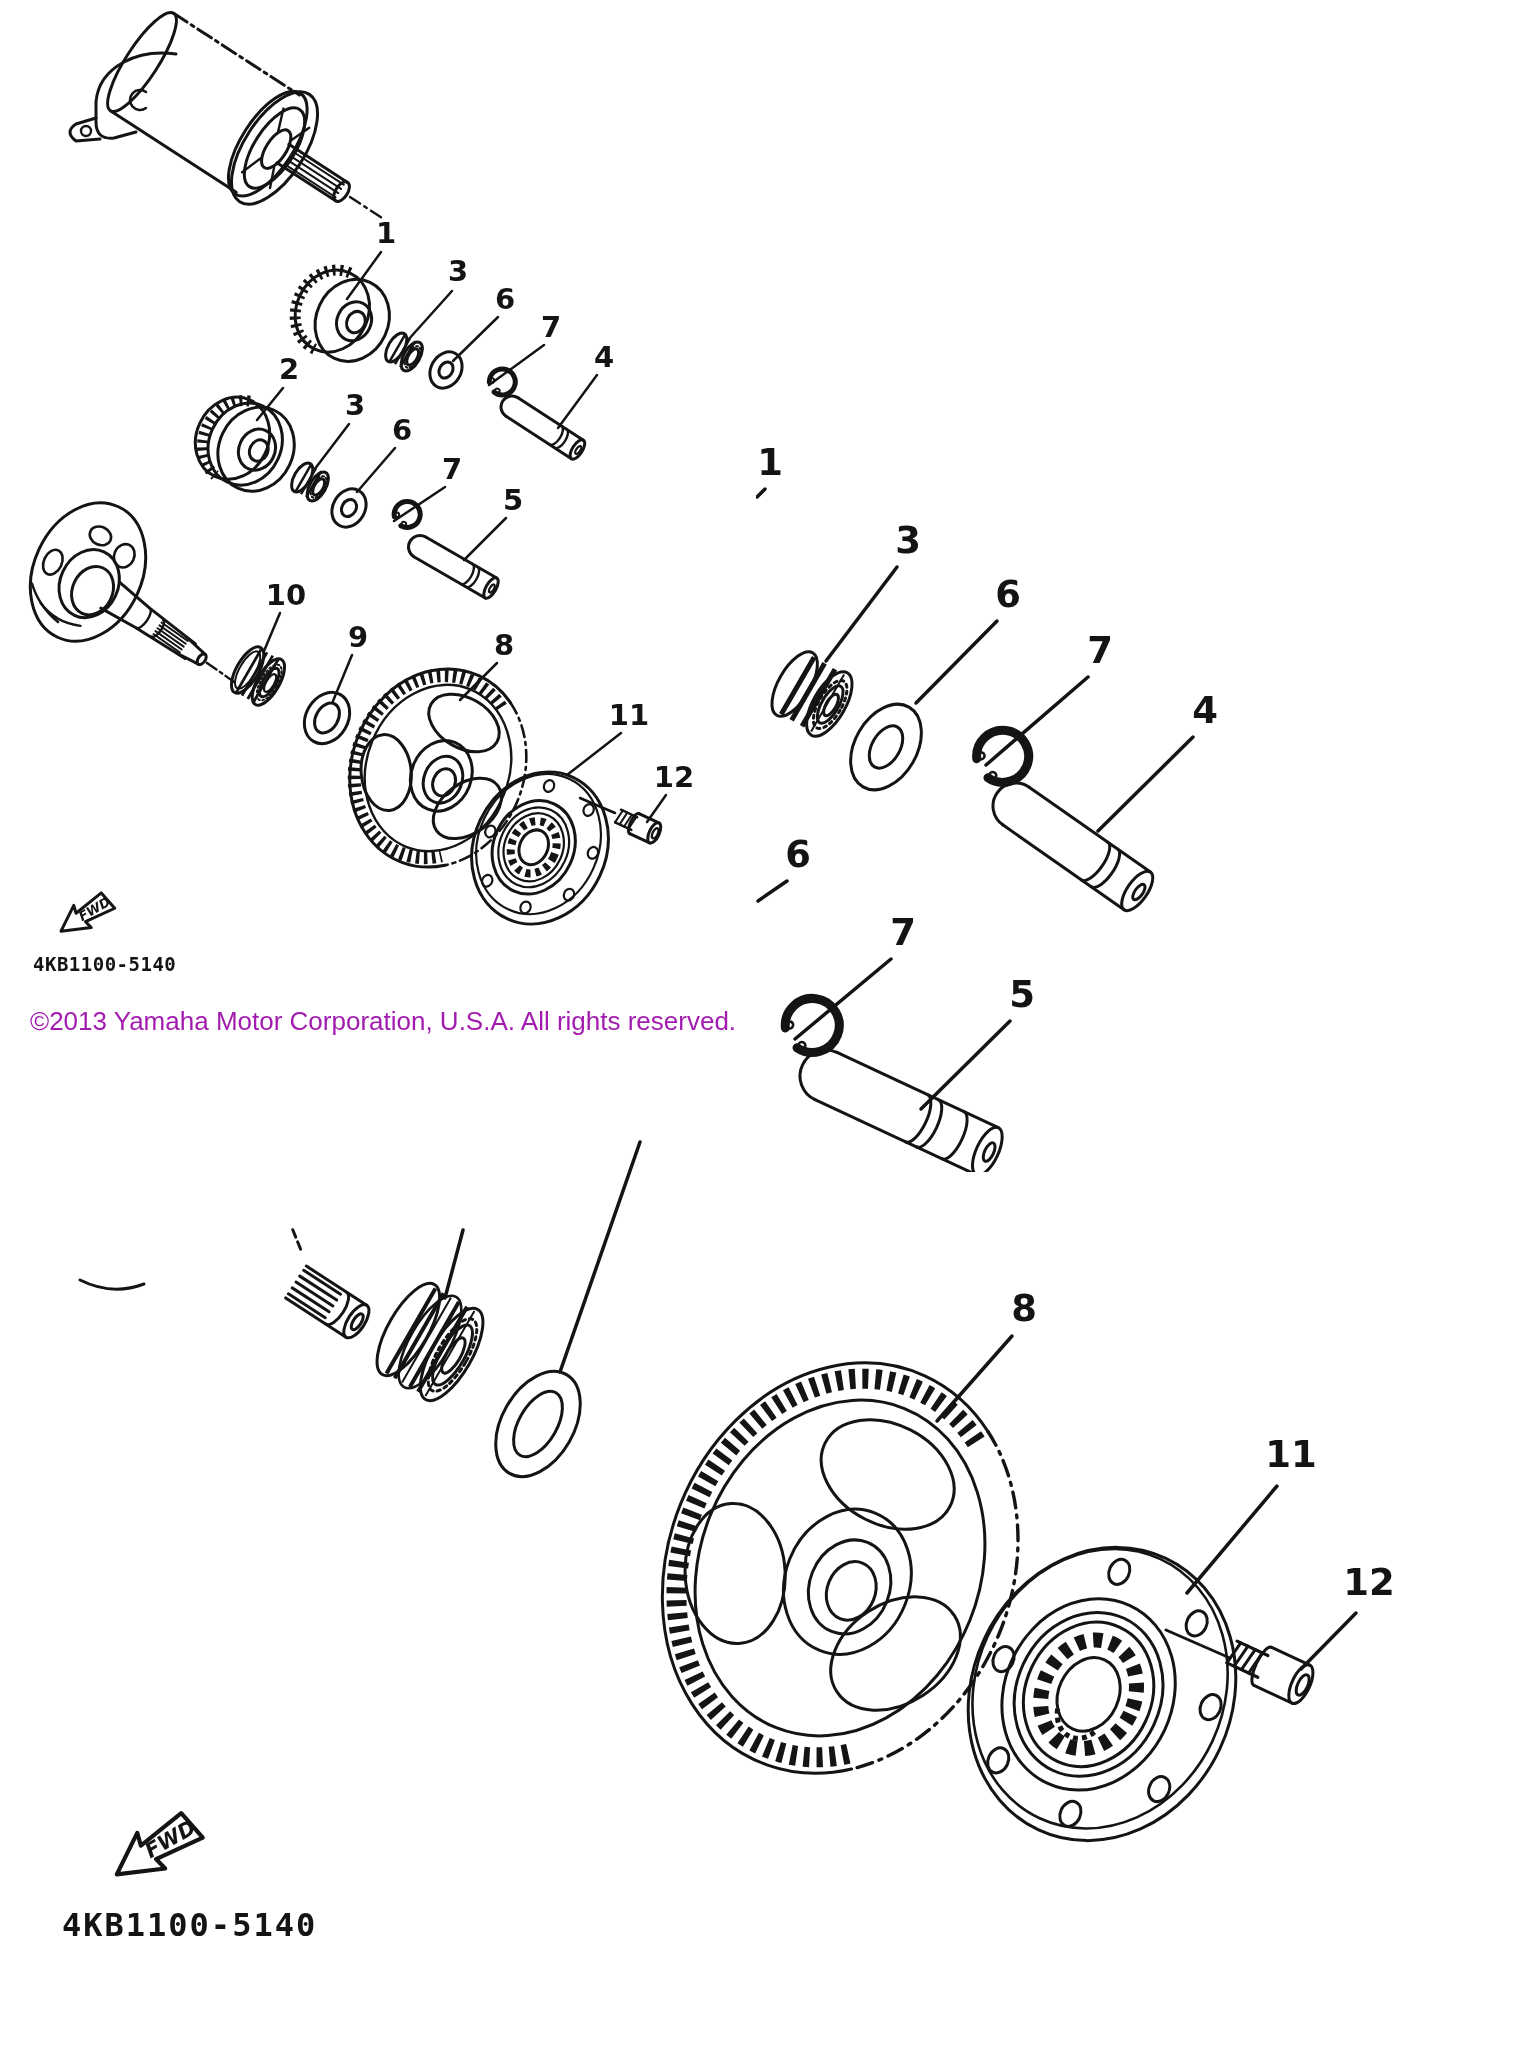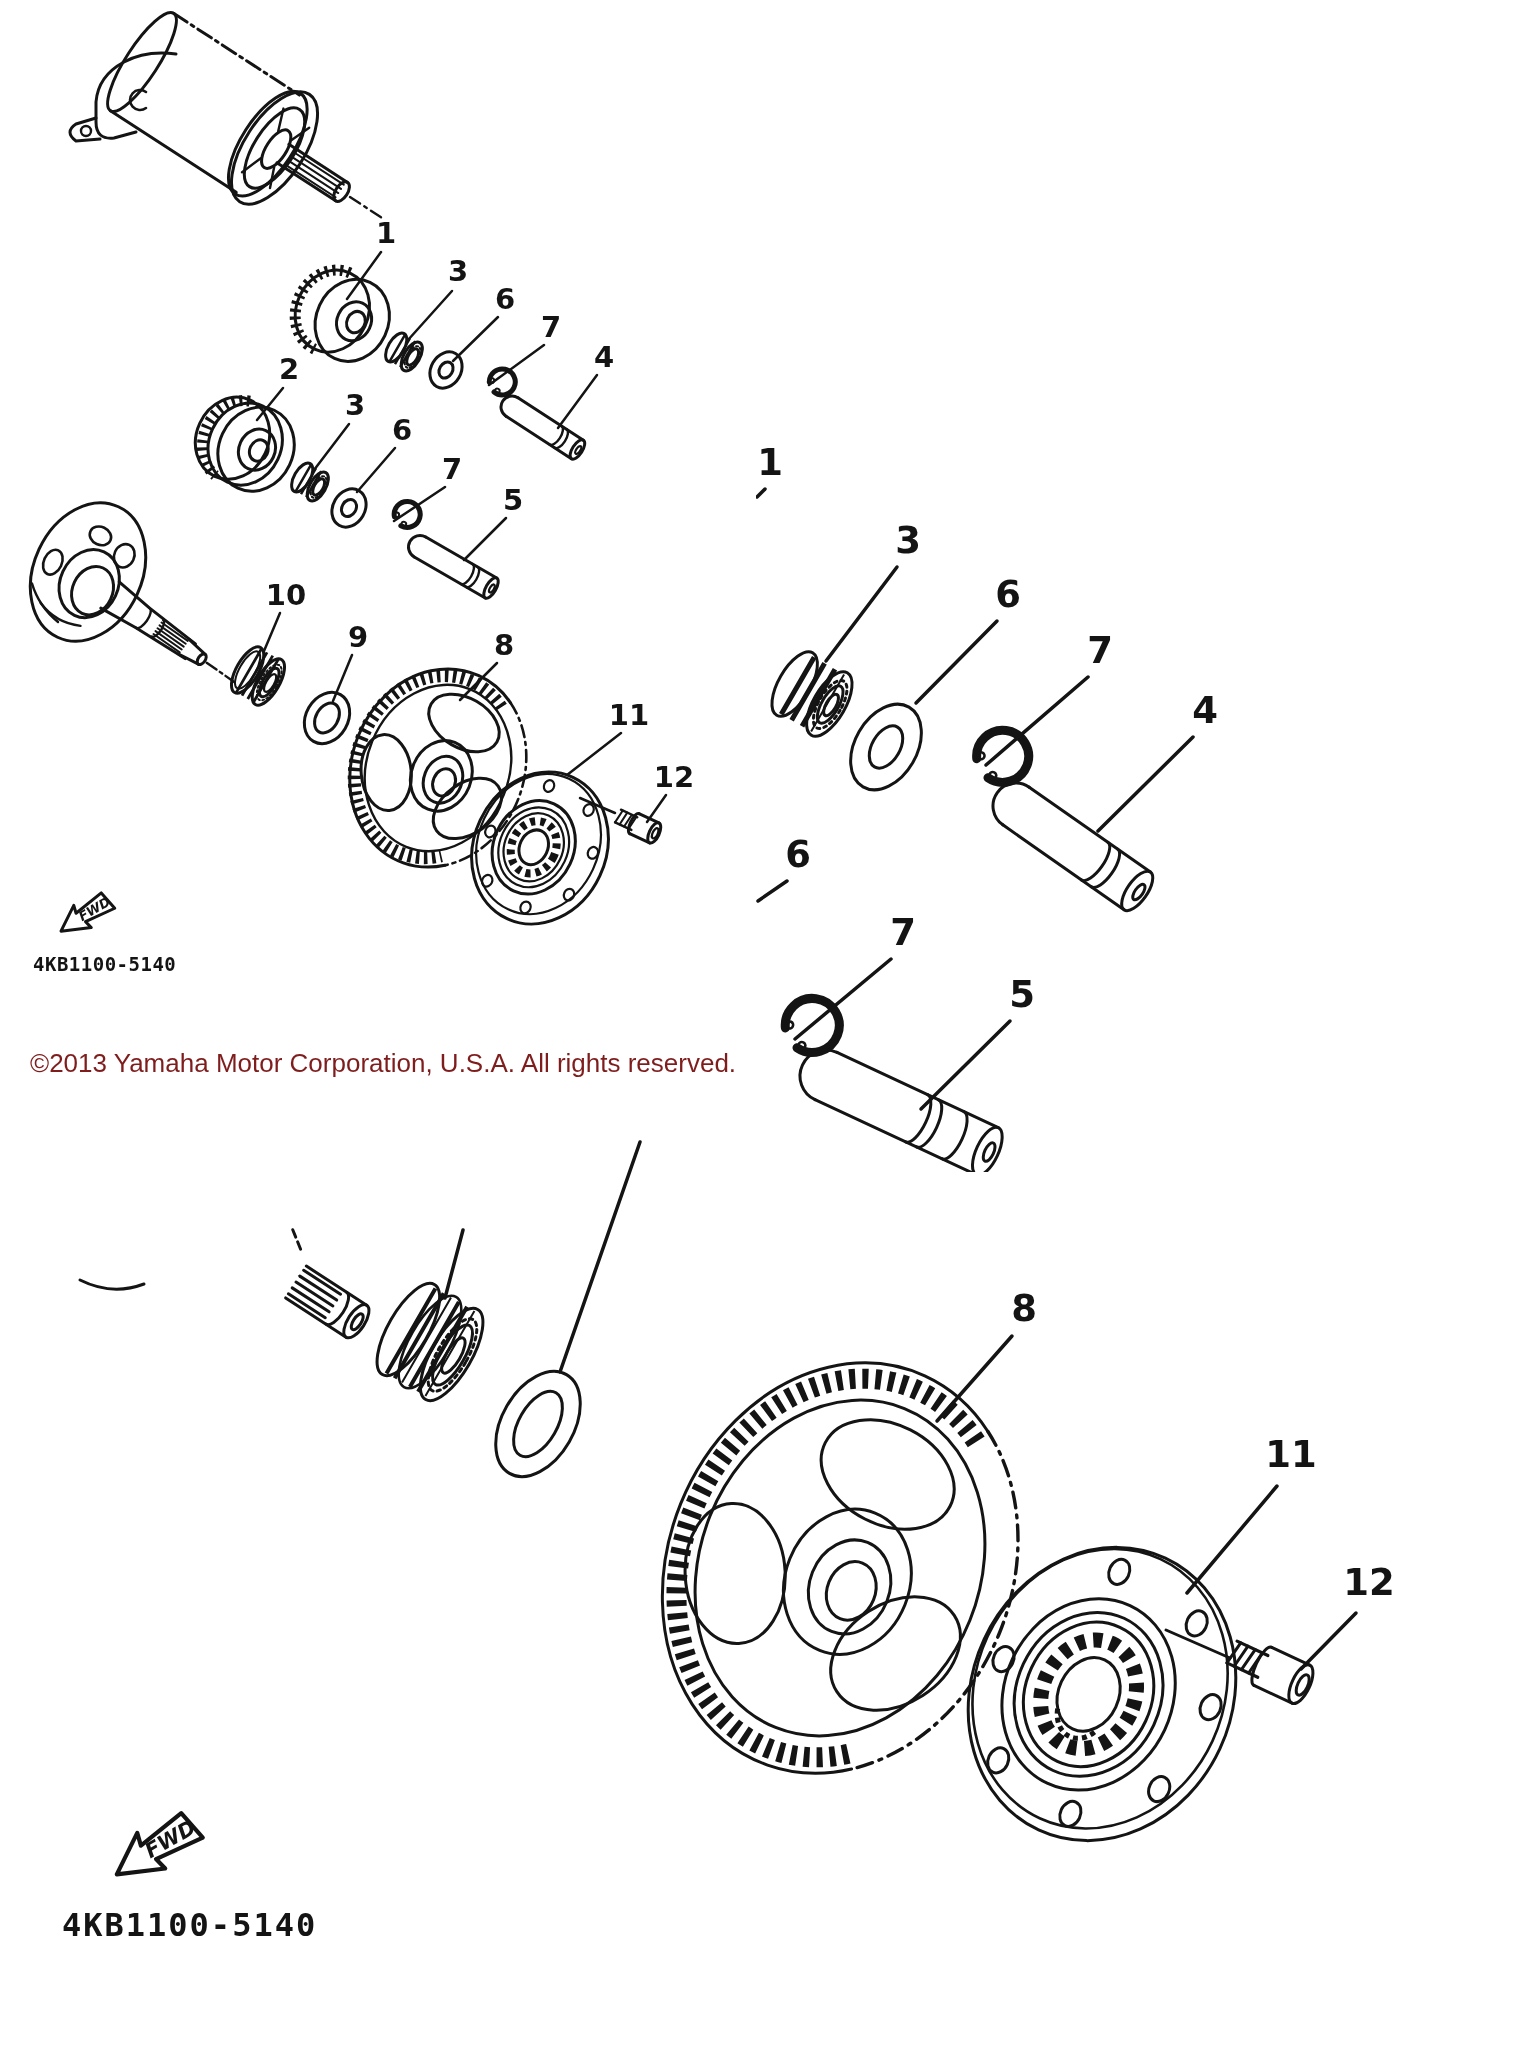--- a/index.html
+++ b/index.html
@@ -7,22 +7,22 @@
         font-family:"Liberation Sans",sans-serif;}
   svg{position:absolute;left:0;top:0;}
   svg *{vector-effect:none;}
   .stroke{stroke:#141414;fill:none;stroke-width:3;stroke-linecap:round;stroke-linejoin:round;}
   .callout{font-family:"DejaVu Sans",sans-serif;font-weight:bold;fill:#141414;stroke:none;text-anchor:middle;}
   .callout.small{font-size:29px;}
   .callout.big{font-size:37px;}
   .code{font-family:"DejaVu Sans Mono",monospace;font-weight:bold;fill:#141414;stroke:none;}
   .fwdtext{font-family:"DejaVu Sans",sans-serif;font-weight:bold;font-style:italic;font-size:13px;
            fill:#141414;stroke:none;text-anchor:middle;}
-  .copyright{position:absolute;left:30px;top:1006px;font-size:26px;color:#7f1d1d;
-             font-family:"Liberation Sans",sans-serif;white-space:nowrap;margin-top:42px;}
+  .copyright{position:absolute;left:30px;top:1006px;font-size:26px;color:#a21caf;
+             font-family:"Liberation Sans",sans-serif;white-space:nowrap;}
 </style>
 </head>
 <body>
 
 <div class="page">
 
 <svg width="1536" height="2048" viewBox="0 0 1536 2048">
   <defs>
     <clipPath id="zoomclip">
           <rect x="756" y="336" width="780" height="836"></rect>

